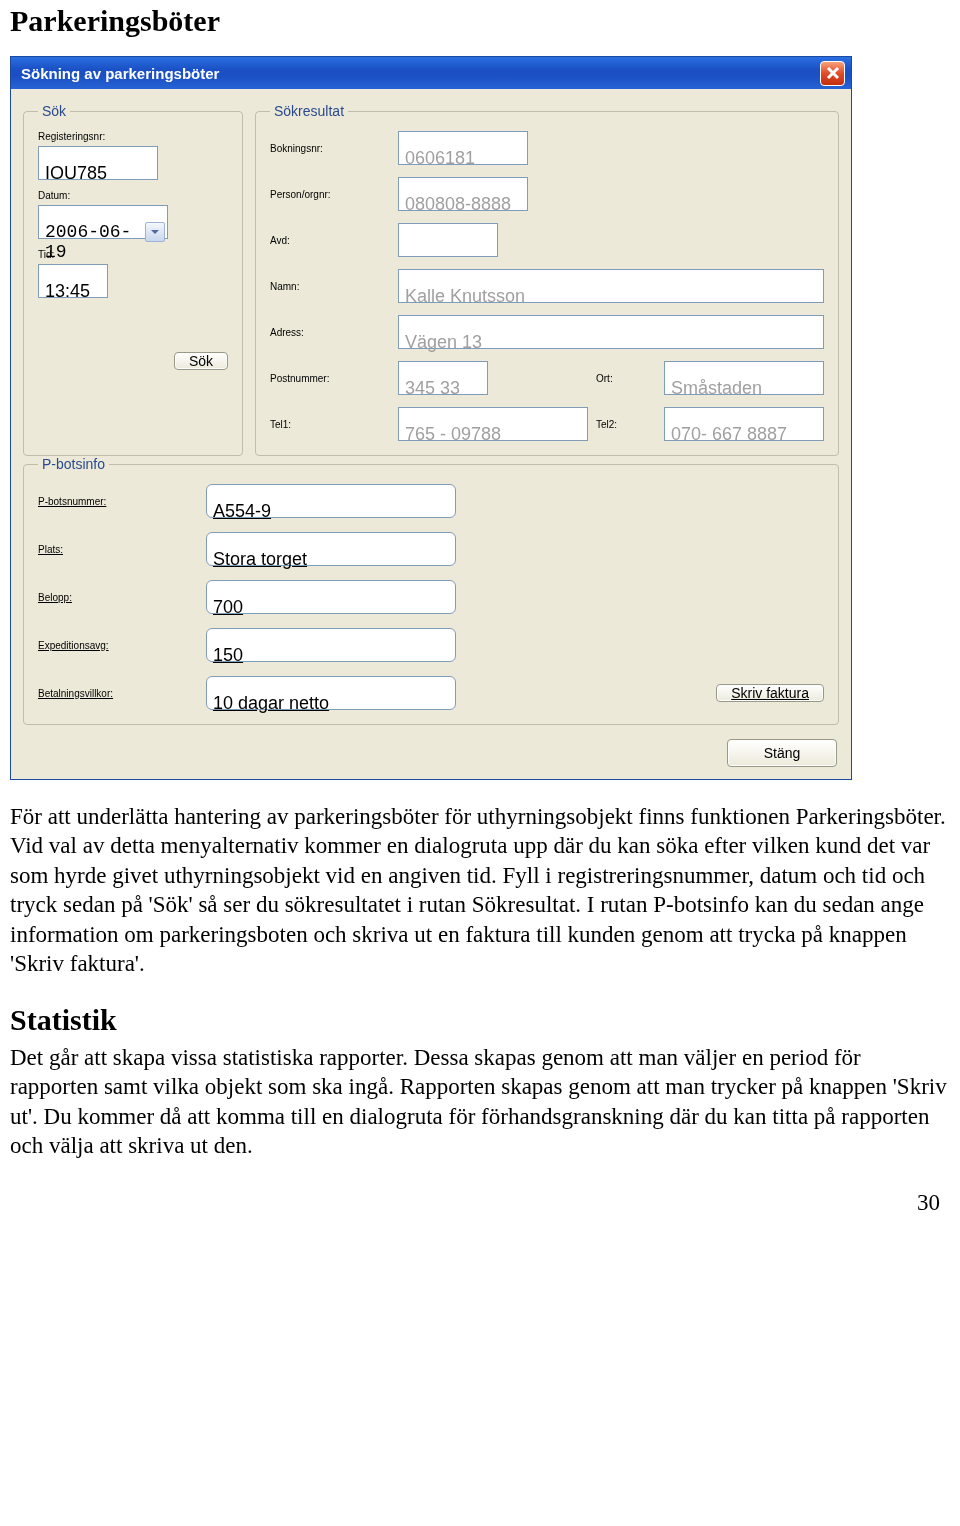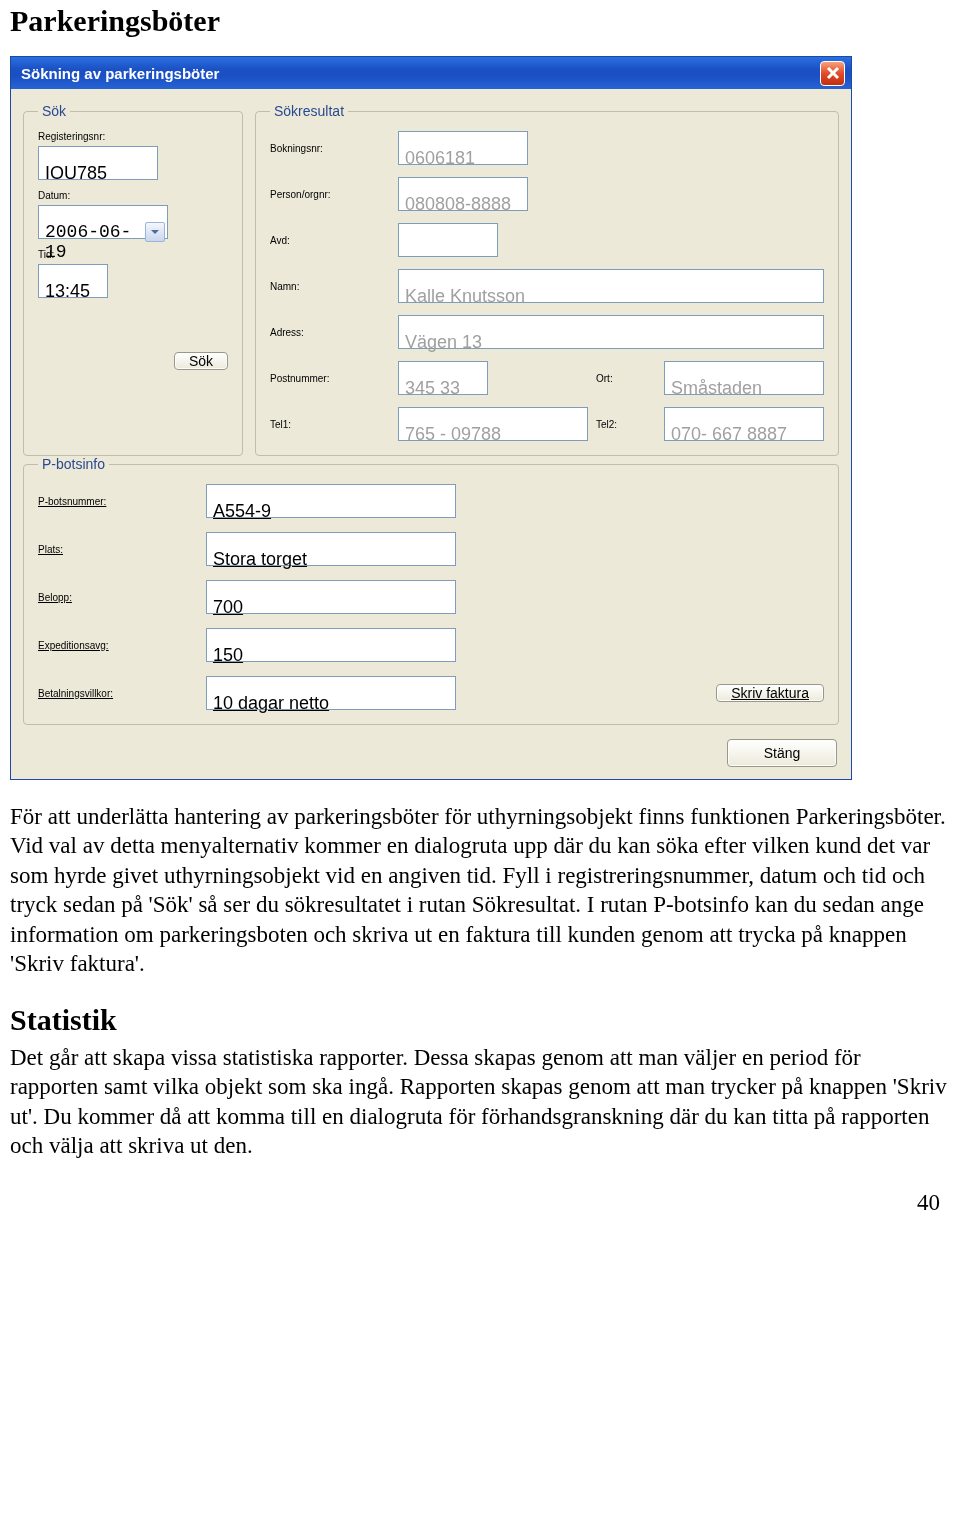--- a/index.html
+++ b/index.html
@@ -145,21 +145,21 @@
   .res-grid .ort-lbl { justify-self:start; }
 
   .pbot-grid {
     display: grid;
     grid-template-columns: 160px 250px 1fr;
     row-gap: 14px;
     column-gap: 8px;
     align-items: center;
     text-decoration: underline;
   }
-  .pbot-grid .txt { width: 100%; }
+  .pbot-grid .txt { width: 100%; border-radius: 6px; }
   .pbot-grid .btn-cell { grid-column: 3; justify-self: end; }
 
   .bottom-row {
     display:flex; justify-content:flex-end; margin-top:14px; padding-right:2px;
   }
 </style>
 </head>
 <body>
 
 <h2 class="section-title">Parkeringsböter</h2>
@@ -272,13 +272,13 @@
     </div>
   </div>
 </div>
 
 <p class="body-text">För att underlätta hantering av parkeringsböter för uthyrningsobjekt finns funktionen Parkeringsböter. Vid val av detta menyalternativ kommer en dialogruta upp där du kan söka efter vilken kund det var som hyrde givet uthyrningsobjekt vid en angiven tid. Fyll i registreringsnummer, datum och tid och tryck sedan på 'Sök' så ser du sökresultatet i rutan Sökresultat. I rutan P-botsinfo kan du sedan ange information om parkeringsboten och skriva ut en faktura till kunden genom att trycka på knappen 'Skriv faktura'.</p>
 
 <h2 class="sub-title">Statistik</h2>
 
 <p class="body-text">Det går att skapa vissa statistiska rapporter. Dessa skapas genom att man väljer en period för rapporten samt vilka objekt som ska ingå. Rapporten skapas genom att man trycker på knappen 'Skriv ut'. Du kommer då att komma till en dialogruta för förhandsgranskning där du kan titta på rapporten och välja att skriva ut den.</p>
 
-<div class="page-num">40</div>
+<div class="page-num">30</div>
 
 </body></html>

